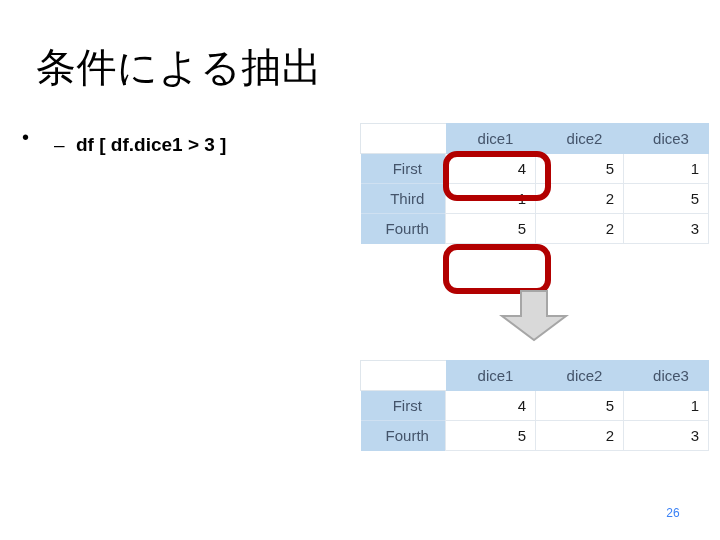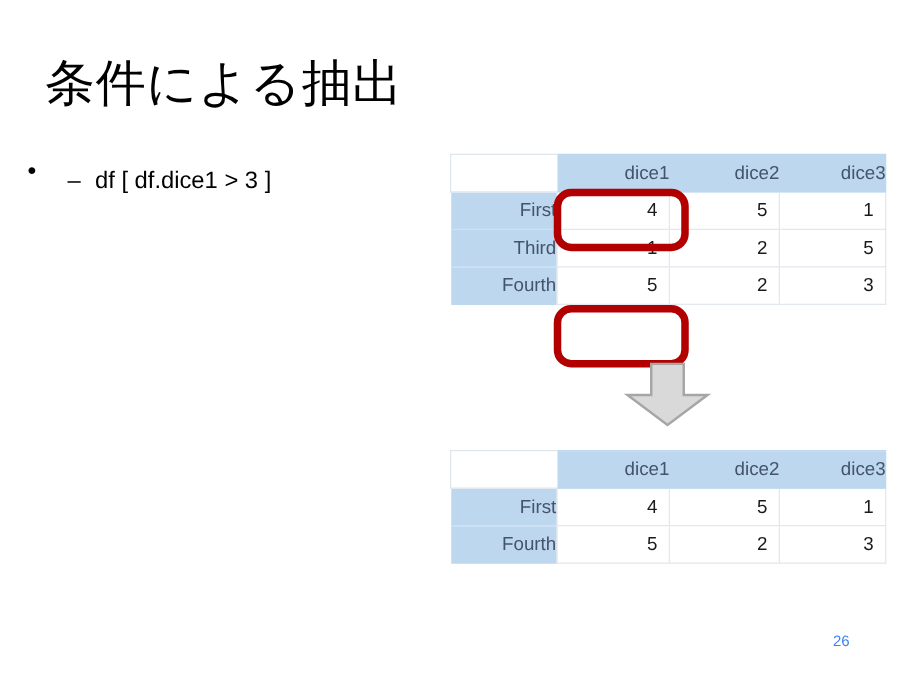--- a/index.html
+++ b/index.html
@@ -61,20 +61,21 @@
   }
   .bullet-l2 .marker {
     position: absolute;
     left: 40px;
     top: 0;
     font-size: 19px;
     line-height: 1.42;
   }
   .bullet-l2 .cont {
     display: block;
+    font-weight: bold;
   }
 
   
   .xltable {
     position: absolute;
     border-collapse: collapse;
     table-layout: fixed;
     font-family: "Liberation Sans", "DejaVu Sans", sans-serif;
     font-size: 15px;
     background: #ffffff;
@@ -88,29 +89,29 @@
     vertical-align: middle;
   }
   .xltable .corner-cell {
     background: #ffffff;
     border: 1px solid #dfe6ec;
     border-right: none;
   }
   .xltable .hdr-cell {
     background: #bdd7ee;
     color: #44546a;
-    text-align: right;
+    text-align: center;
     padding-left: 10px;
     border-top: 1px solid #bdd7ee;
     border-bottom: 1px solid #bdd7ee;
   }
   .xltable .rowlabel-cell {
     background: #bdd7ee;
     color: #44546a;
-    text-align: right;
+    text-align: center;
     padding-left: 9px;
     border-top: 1px solid #cfe0f1;
   }
   .xltable .val-cell {
     background: #ffffff;
     color: #1a1a1a;
     text-align: right;
     padding-right: 9px;
     border: 1px solid #e2e8ee;
   }

